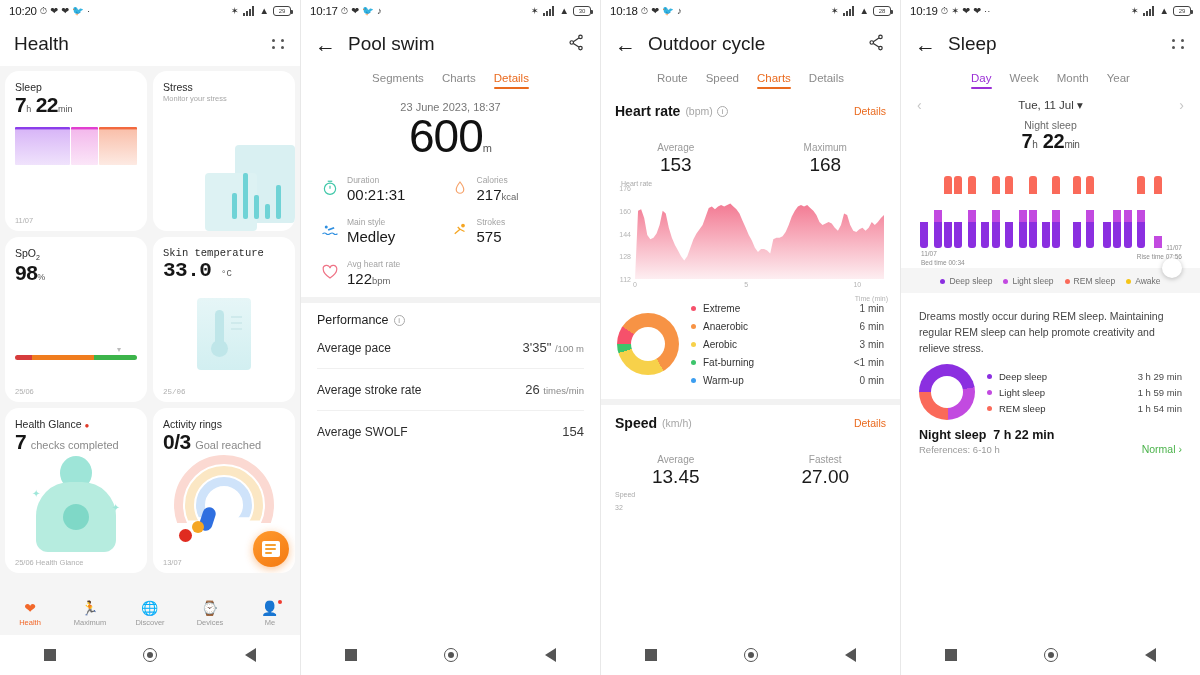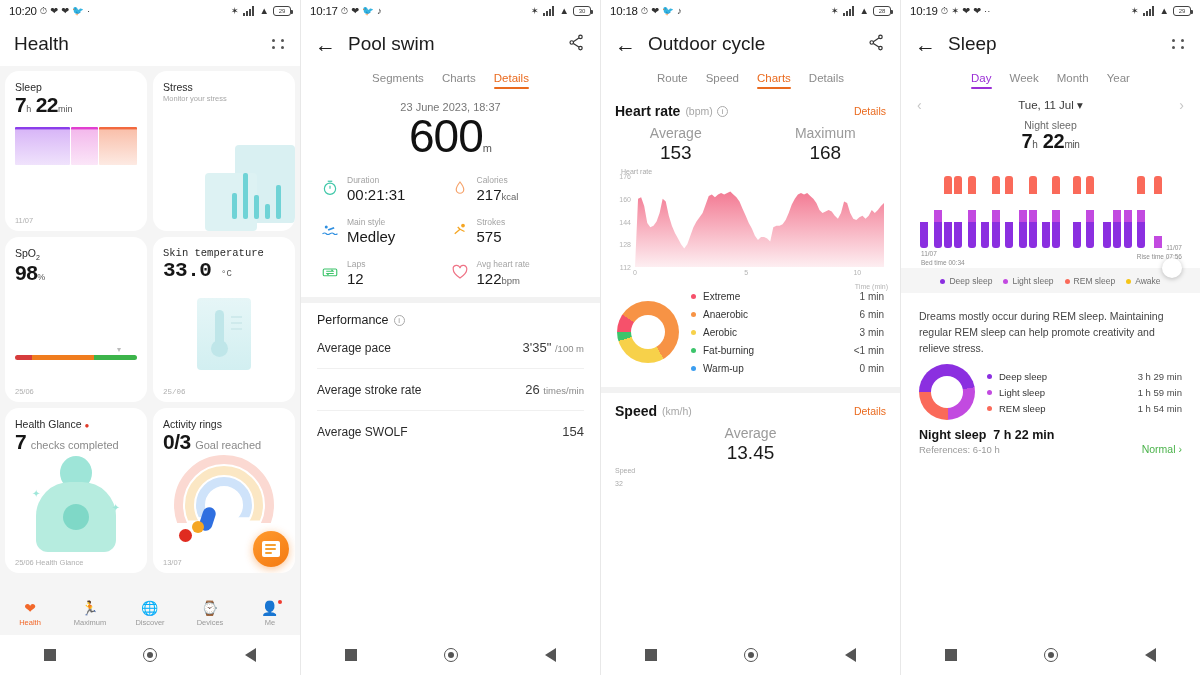--- a/index.html
+++ b/index.html
@@ -179,21 +179,21 @@
             align-items: center; justify-content: center; font-size: 8px; color: #999; }
 
   
   .cyc-body { flex: 1; background: #fff; overflow: hidden; }
   .sec-head { display: flex; align-items: center; padding: 10px 14px 0 14px; }
   .sec-title { font-size: 14px; color: #141414; font-weight: 700; }
   .sec-unit { font-size: 10.5px; color: #a6a6a6; margin-left: 5px; font-weight: 400; }
   .sec-det { margin-left: auto; font-size: 10.5px; color: #ea6a1e; }
   .avgrow { display: flex; margin-top: 6px; }
   .avgcell { flex: 1; text-align: center; }
-  .avgcell .k { font-size: 14px; color: #9a9a9a; }
+  .avgcell .k { font-size: 10px; color: #9a9a9a; margin-top: 17px; }
   .avgcell .v { font-size: 19px; color: #1a1a1a; margin-top: 1px; }
   .chart-wrap { position: relative; padding: 4px 10px 0 10px; }
   .chart-lab { font-size: 7px; color: #aaa; margin-left: 10px; }
   .hr-chart { position: relative; height: 105px; margin-top: 1px; }
   .yax { position: absolute; left: 0; top: 0; bottom: 14px; width: 22px; }
   .yax span { position: absolute; font-size: 7px; color: #b4b4b4; right: 2px; transform: translateY(-50%); }
   .plot { position: absolute; left: 24px; right: 6px; top: 0; bottom: 14px; }
   .xax { position: absolute; left: 24px; right: 6px; bottom: 0; height: 12px; }
   .xax span { position: absolute; font-size: 7px; color: #b4b4b4; transform: translateX(-50%); }
   .xttl { position: absolute; right: 2px; bottom: -9px; font-size: 7px; color: #b4b4b4; }
@@ -507,32 +507,20 @@
               <circle cx="16" cy="6" r="1.6" fill="#f5a623"></circle>
             </svg>
         </span>
         <div>
             <div class="m-lab">Strokes</div>
         <div class="m-val"><span>575</span><span class="mu"></span></div>
           </div>
       </div>
       <div class="metric">
         <span class="m-ic">
-          <svg width="18" height="18" viewBox="0 0 24 24" fill="none" stroke="#3cc46b" stroke-width="1.5">
-              <rect x="3" y="8" width="18" height="9" rx="1.5"></rect>
-              <path d="M7 11 h9 l-2-2 M17 14 h-9 l2 2"></path>
-            </svg>
-        </span>
-        <div>
-            <div class="m-lab">Laps</div>
-        <div class="m-val"><span>12</span><span class="mu"></span></div>
-          </div>
-      </div>
-      <div class="metric">
-        <span class="m-ic">
           <svg width="18" height="18" viewBox="0 0 24 24" fill="none" stroke="#ef7386" stroke-width="1.6">
               <path d="M12 20 C5 15 3 11 3 8.5 A4.5 4.5 0 0 1 12 7 A4.5 4.5 0 0 1 21 8.5 C21 11 19 15 12 20z"></path>
             </svg>
         </span>
         <div>
             <div class="m-lab">Avg heart rate</div>
         <div class="m-val"><span>122</span><span class="mu">bpm</span></div>
           </div>
       </div>
     </div>
@@ -695,20 +683,24 @@
 
     <div class="sec-head">
       <span class="sec-title">Speed</span>
       <span class="sec-unit">(km/h)</span>
       <span class="sec-det">Details</span>
     </div>
     <div class="avgrow">
       <div class="avgcell">
         <div class="k">Average</div>
         <div class="v">13.45</div>
+      </div>
+      <div class="avgcell">
+        <div class="k">Fastest</div>
+        <div class="v">27.00</div>
       </div>
     </div>
     <div class="spd-chart-lab">Speed</div>
     <div class="spd-chart-lab">32</div>
   </div>
 
   <div class="navbar">
     <span class="nv-sq"></span>
     <span class="nv-ci">
         <i></i>

